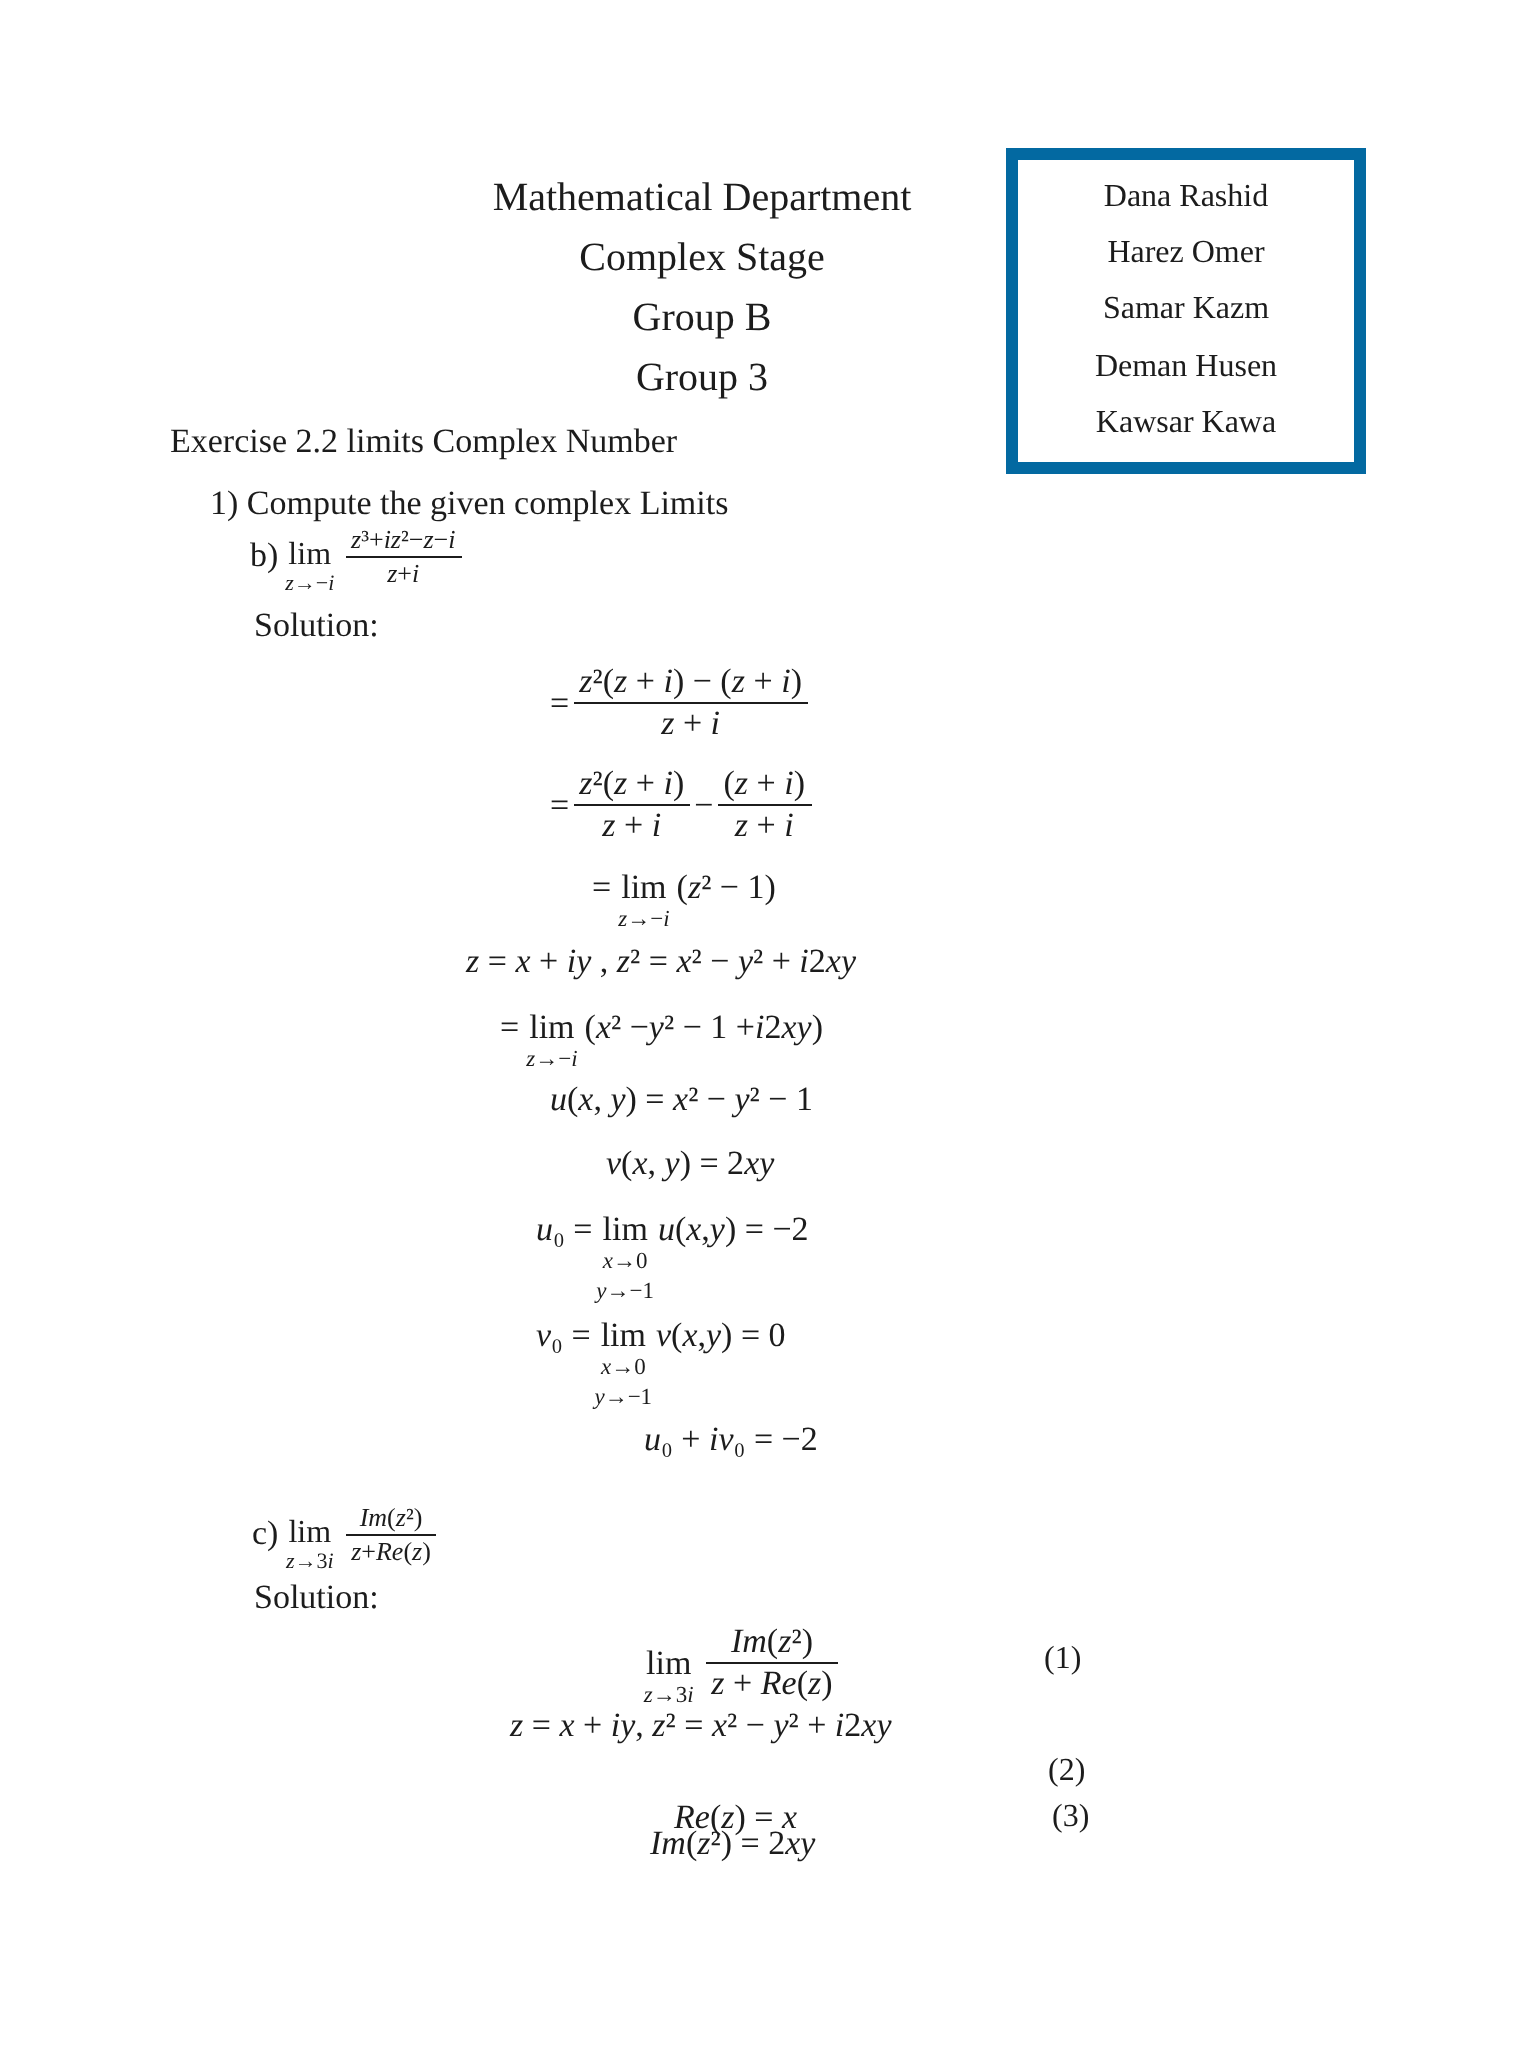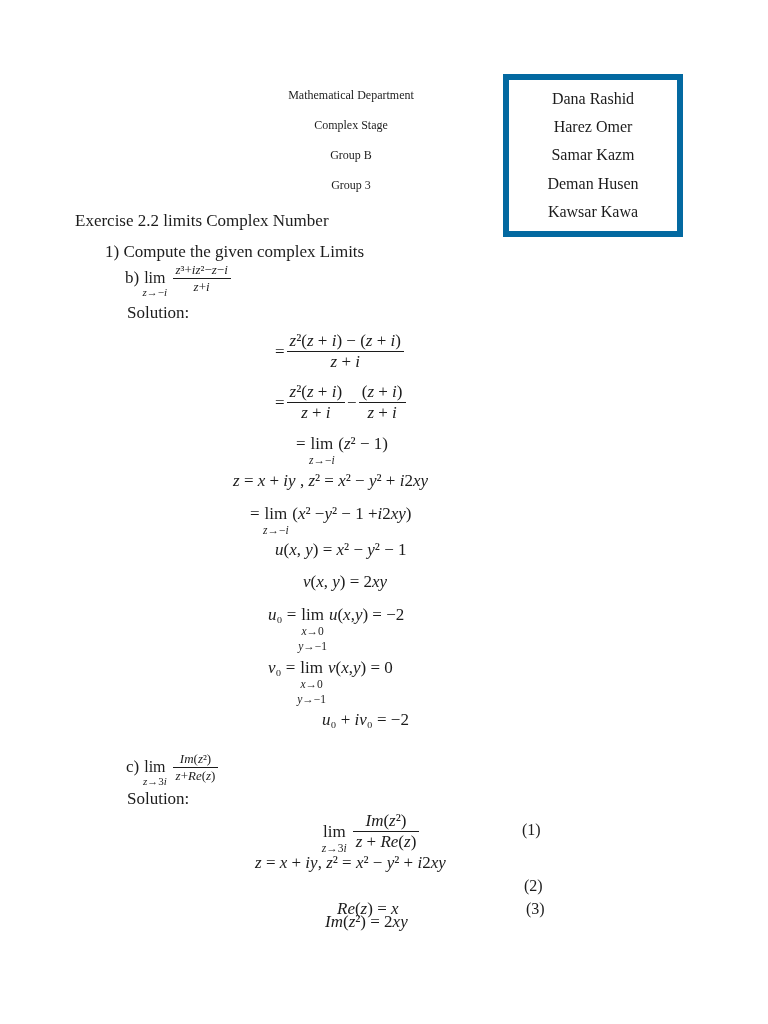--- a/index.html
+++ b/index.html
@@ -2,21 +2,21 @@
 <html><head>
 <meta charset="utf-8">
 <style>
   html,body{margin:0;padding:0;}
   body{
     width:768px;height:1024px;background:#ffffff;position:relative;
     font-family:"Liberation Serif", serif;color:#1c1c1c;overflow:hidden;
   }
   .abs{position:absolute;white-space:nowrap;}
   .centerx{transform:translateX(-50%);}
-  .hdr{font-size:12px;}
+  .hdr{font-size:20px;}
   .body-text{font-size:17px;}
   .math{font-size:17px;}
   .math i{font-style:italic;}
   
   .frac{display:inline-block;text-align:center;vertical-align:middle;margin:0 2px;}
   .fn{display:block;padding:0 3px;line-height:1.2;}
   .fd{display:block;border-top:1.4px solid #1c1c1c;padding:0 3px;line-height:1.2;}
   
   .lim{position:relative;display:inline-block;margin:0 5px;text-align:center;}
   .lt{font-style:normal;}
@@ -45,21 +45,21 @@
 <div class="abs centerx hdr" style="left:351px;top:178px">Group 3</div>
 
 <div class="names-box">
   <div>Dana Rashid</div>
   <div>Harez Omer</div>
   <div>Samar Kazm</div>
   <div>Deman Husen</div>
   <div>Kawsar Kawa</div>
 </div>
 
-<div class="abs body-text" style="left:75px;top:211px">Exercise 2.2 limits Complex Number</div>
+<div class="abs body-text" style="left:85px;top:211px">Exercise 2.2 limits Complex Number</div>
 <div class="abs body-text" style="left:105px;top:242px">1) Compute the given complex Limits</div>
 
 <div class="abs eqline sm" style="left:125px;top:262px">
   <span class="body-text">b)</span>
   <span class="math sm eqline">
       <span class="lim"><span class="lt">lim</span><span class="lus">
           <span><i>z</i>→−<i>i</i></span>
         </span></span>
       <span class="frac">
         <span class="fn"><i>z</i>³+<i>iz</i>²−<i>z</i>−<i>i</i></span>

